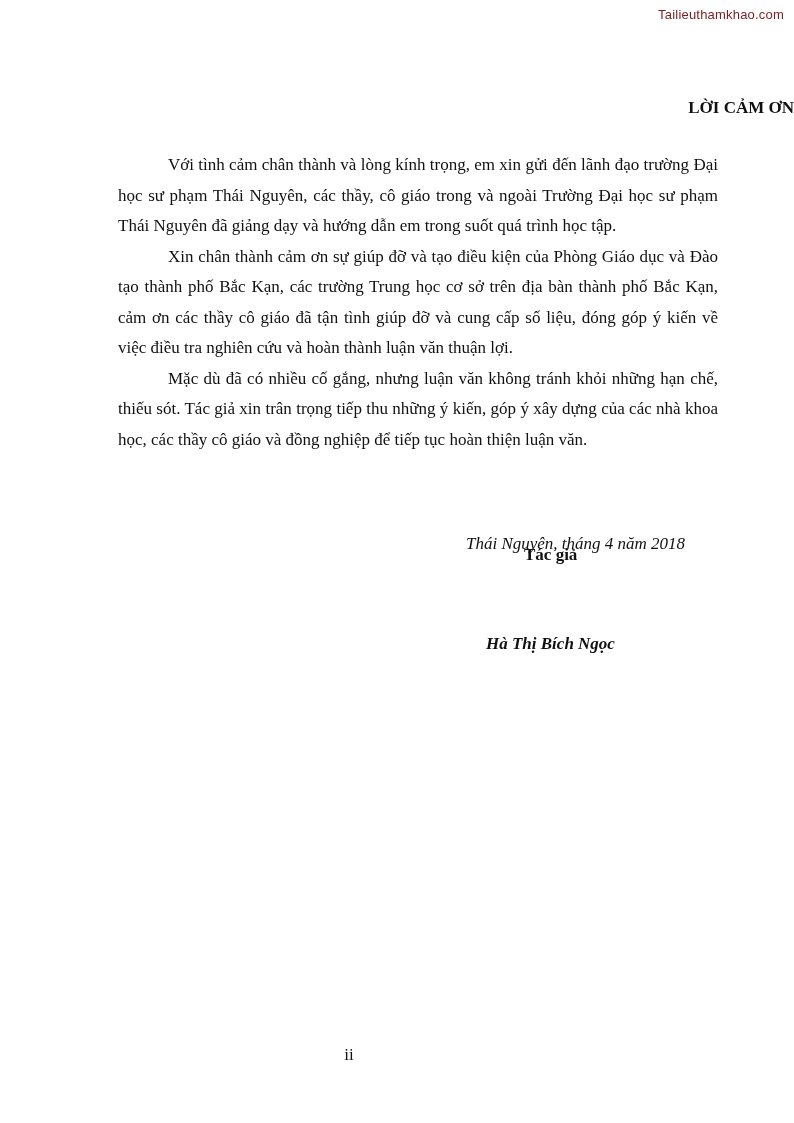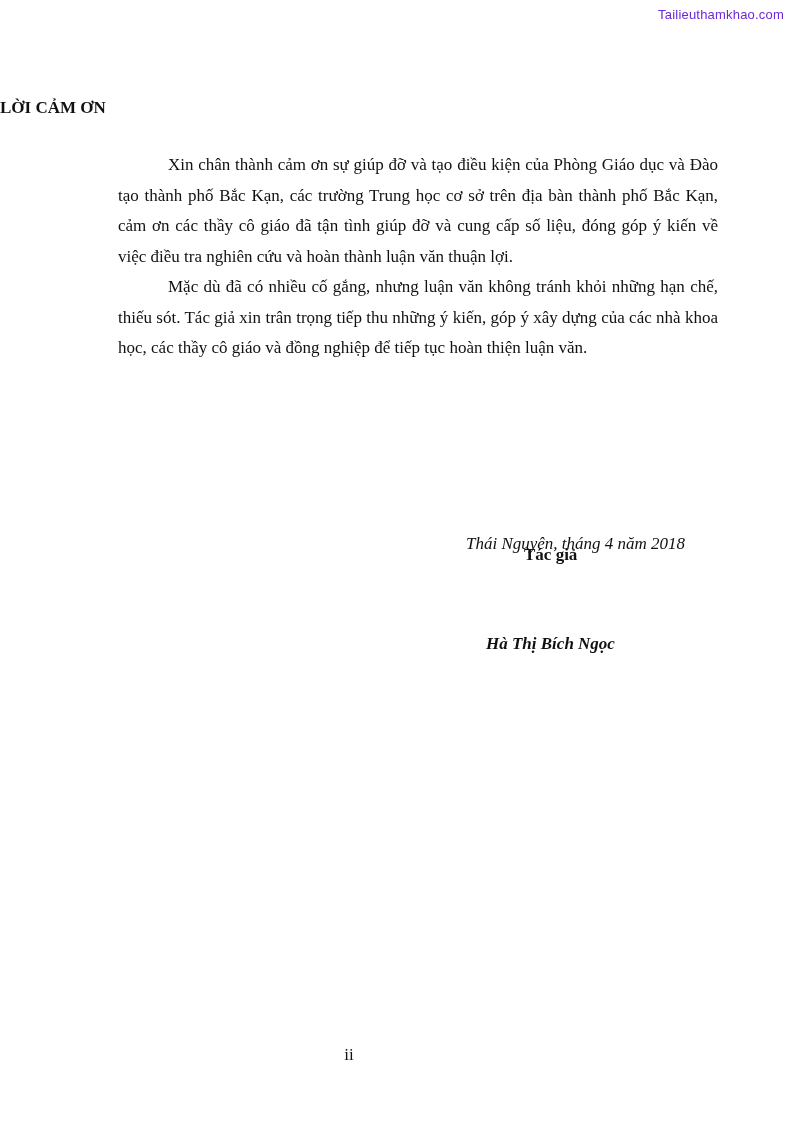--- a/index.html
+++ b/index.html
@@ -1,39 +1,40 @@
 <!DOCTYPE html>
 <html><head>
   <meta charset="utf-8">
   <style>
     html, body { margin:0; padding:0; background:#ffffff; }
     body { width:794px; height:1123px; position:relative; overflow:hidden;
            font-family:"Liberation Serif", "DejaVu Serif", serif; color:#111; }
     .watermark { position:absolute; top:7px; right:10px; font-family:"Liberation Sans", sans-serif;
-                 font-size:13px; color:#6d28d9; letter-spacing:0.2px; }
-    .title { position:absolute; top:98px; left:0; width:794px; text-align:left;
+                 font-size:13px; color:#7f1d1d; letter-spacing:0.2px; }
+    .title { position:absolute; top:98px; left:0; width:794px; text-align:right;
              font-weight:bold; font-size:17px; }
     .body-text { position:absolute; left:118px; width:600px; font-size:17px; line-height:30.5px;
                  text-align:justify; }
     .para { margin:0; text-indent:50px; text-align:justify; }
     .para-1 { top:150px; }
     .right-block { position:absolute; font-size:17px; }
     .date { top:534px; left:466px; font-style:italic; }
     .author-label { top:545px; left:524px; font-weight:bold; }
     .author-name { top:634px; left:486px; font-weight:bold; font-style:italic; }
     .page-num { position:absolute; top:1045px; left:0; width:698px; text-align:center; font-size:17px; }
   </style>
 </head>
 <body>
 
 <div class="watermark">Tailieuthamkhao.com</div>
 
 <div class="title">LỜI CẢM ƠN</div>
 
 <div class="body-text para-1">
+  <p class="para">Với tình cảm chân thành và lòng kính trọng, em xin gửi đến lãnh đạo trường Đại học sư phạm Thái Nguyên, các thầy, cô giáo trong và ngoài Trường Đại học sư phạm Thái Nguyên đã giảng dạy và hướng dẫn em trong suốt quá trình học tập.</p>
   <p class="para">Xin chân thành cảm ơn sự giúp đỡ và tạo điều kiện của Phòng Giáo dục và Đào tạo thành phố Bắc Kạn, các trường Trung học cơ sở trên địa bàn thành phố Bắc Kạn, cảm ơn các thầy cô giáo đã tận tình giúp đỡ và cung cấp số liệu, đóng góp ý kiến về việc điều tra nghiên cứu và hoàn thành luận văn thuận lợi.</p>
   <p class="para">Mặc dù đã có nhiều cố gắng, nhưng luận văn không tránh khỏi những hạn chế, thiếu sót. Tác giả xin trân trọng tiếp thu những ý kiến, góp ý xây dựng của các nhà khoa học, các thầy cô giáo và đồng nghiệp để tiếp tục hoàn thiện luận văn.</p>
 </div>
 
 <div class="right-block date">Thái Nguyên, tháng 4 năm 2018</div>
 <div class="right-block author-label">Tác giả</div>
 <div class="right-block author-name">Hà Thị Bích Ngọc</div>
 
 <div class="page-num">ii</div>
 

